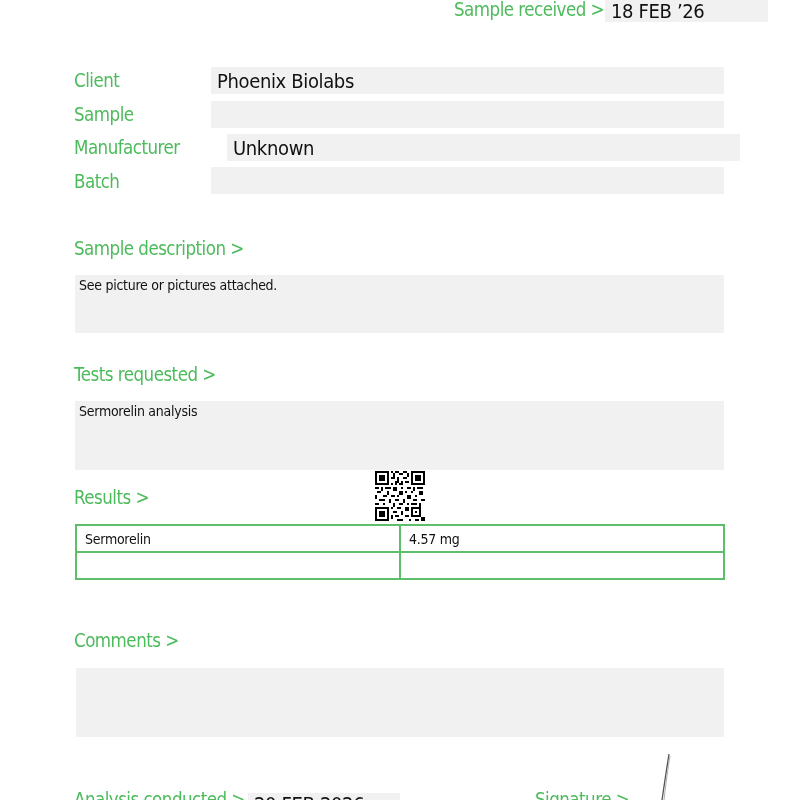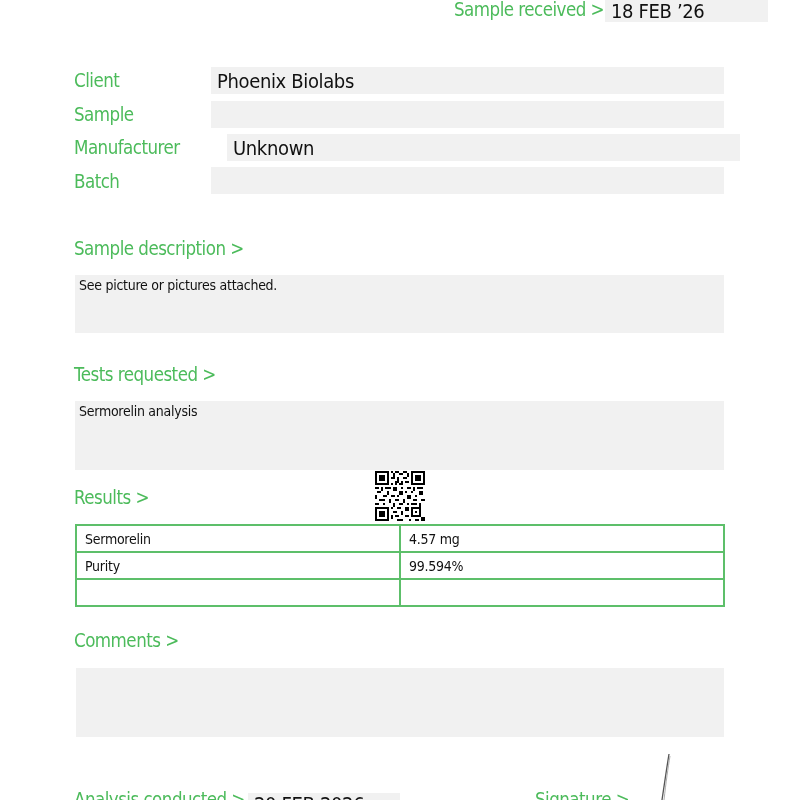--- a/index.html
+++ b/index.html
@@ -139,24 +139,20 @@
   </g>
 </svg>
 
 <table class="results">
   <tbody>
       <tr>
     <td><span>Sermorelin</span></td>
     <td><span>4.57 mg</span></td>
   </tr>
   <tr>
-    <td><span>Purity</span></td>
-    <td><span>99.594%</span></td>
-  </tr>
-  <tr>
     <td><span></span></td>
     <td><span></span></td>
   </tr>
 </tbody>
   </table>
 
 <div class="abs lbl" style="left:74px; top:629px;">Comments &gt;</div>
 <div class="field" style="left:76px; top:668px; width:648px; height:69px;">
   <span class="smalltext" style="left:4px; top:2px;"></span>
 </div>

